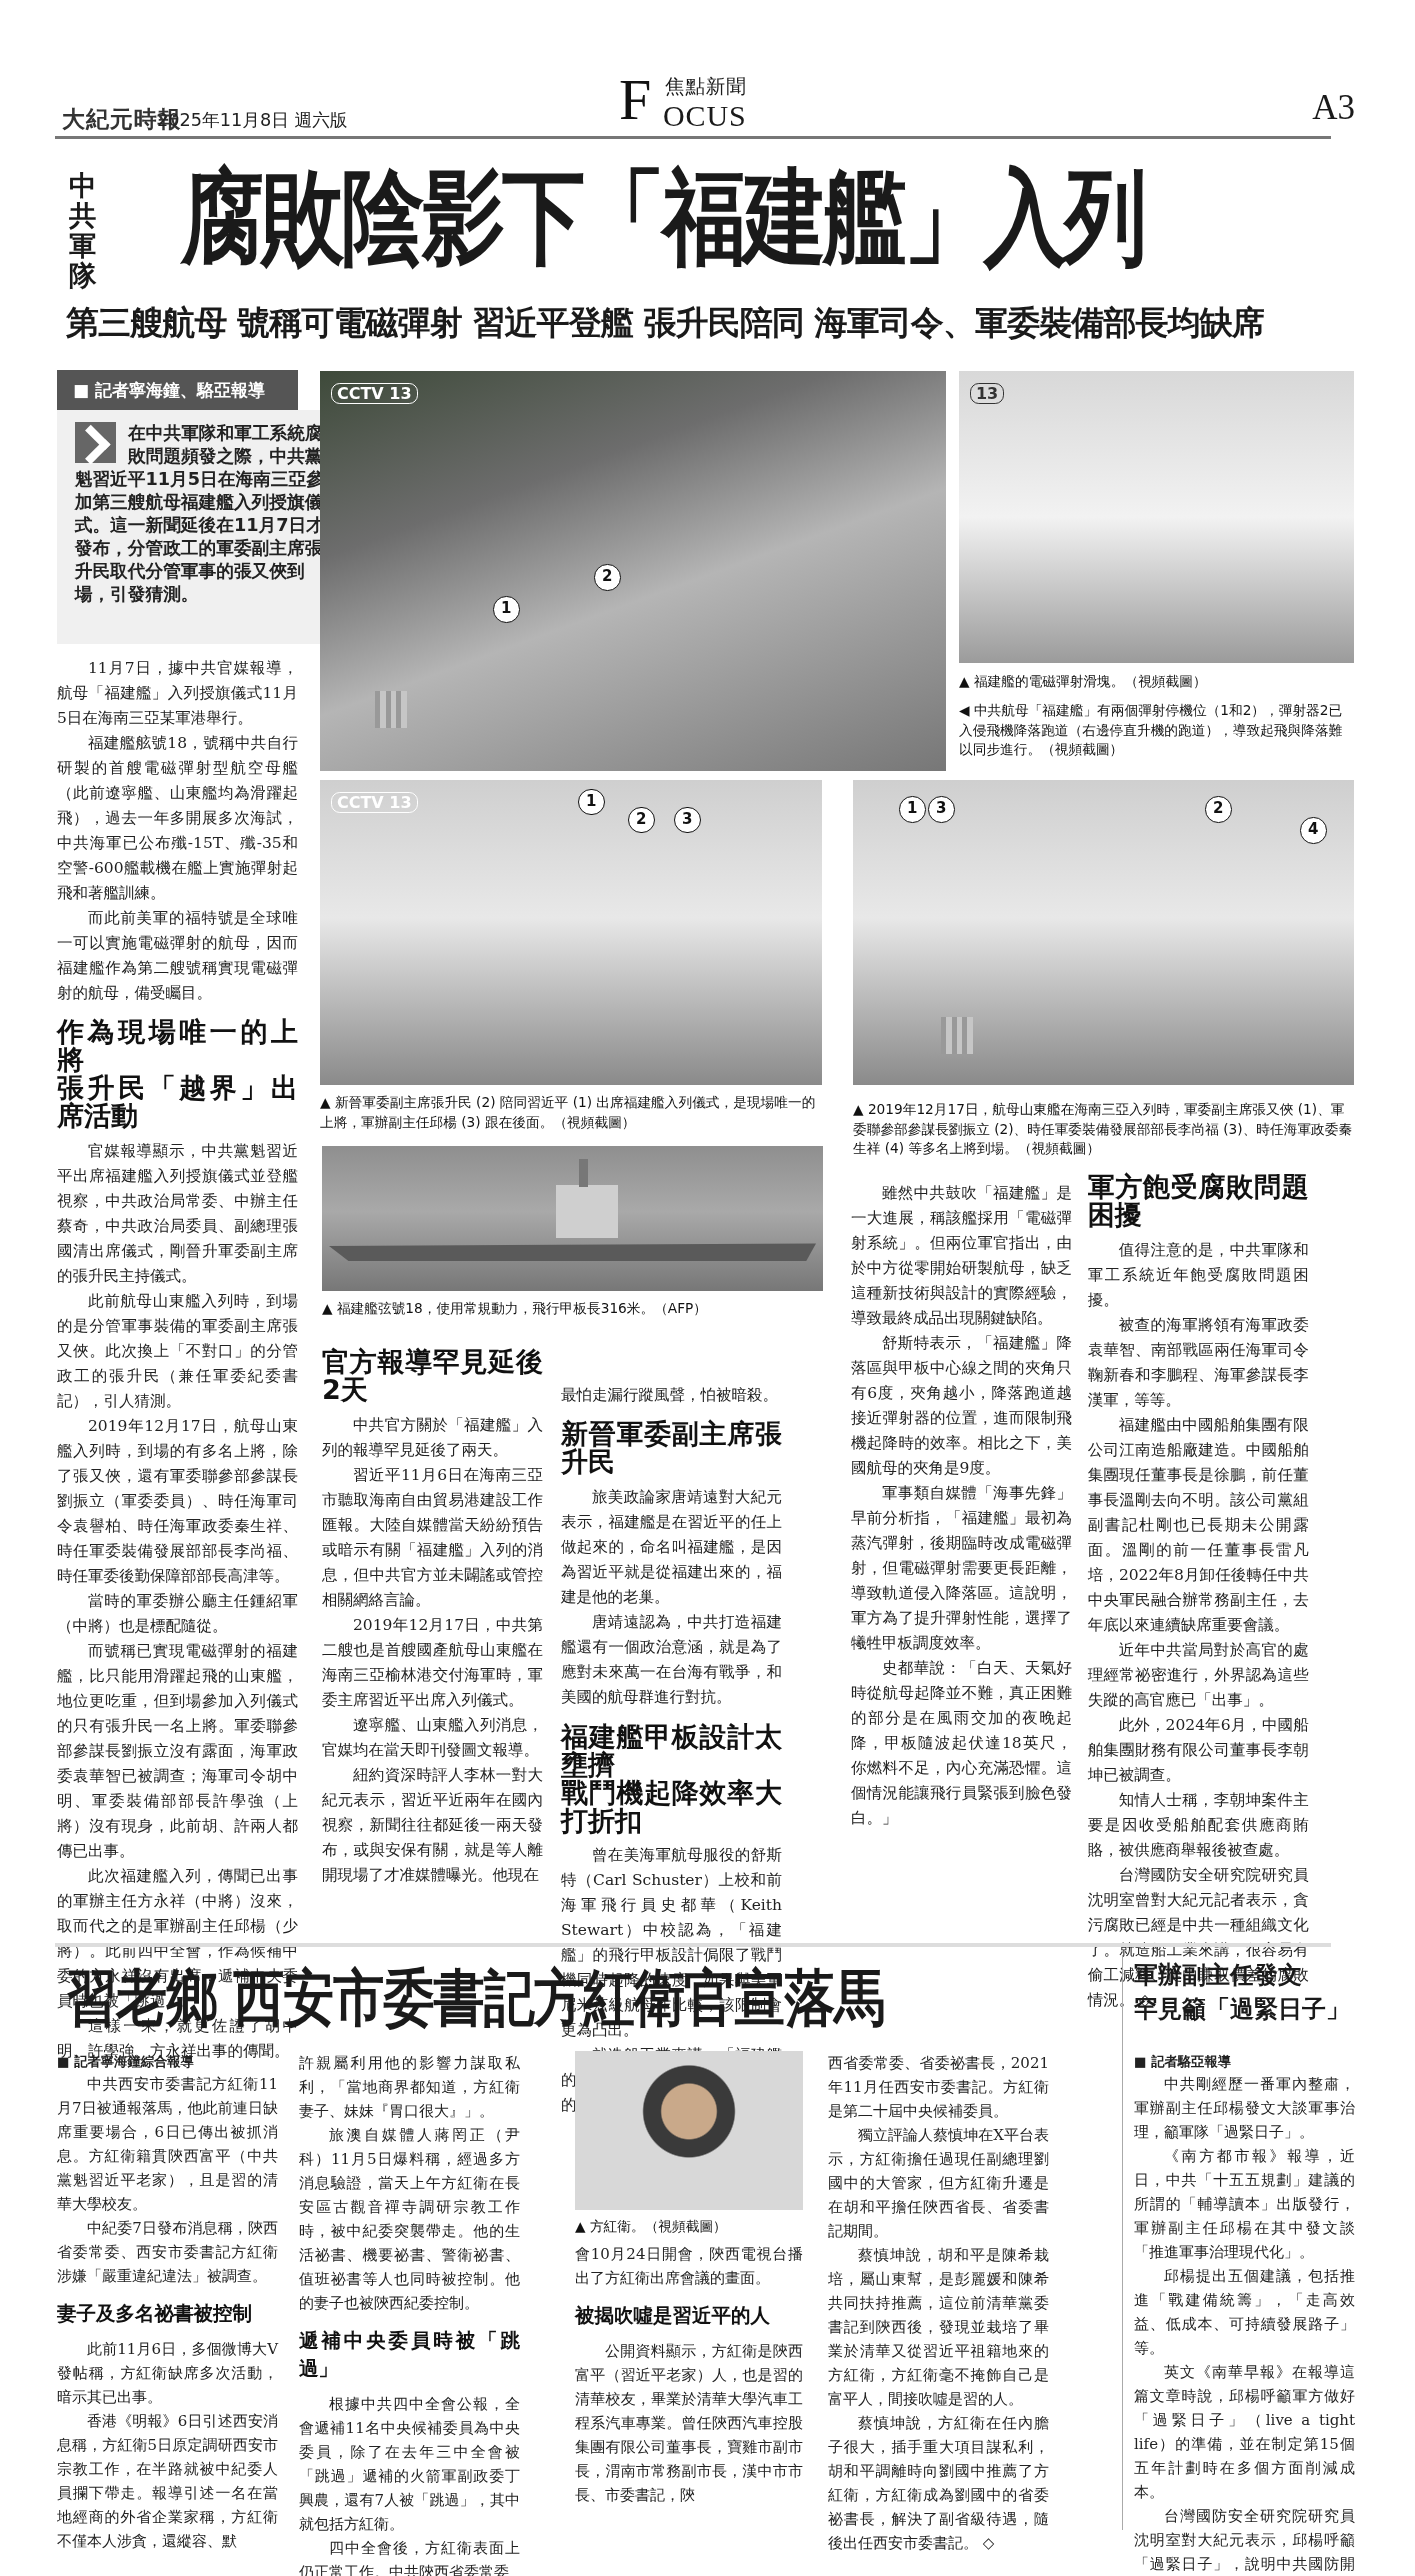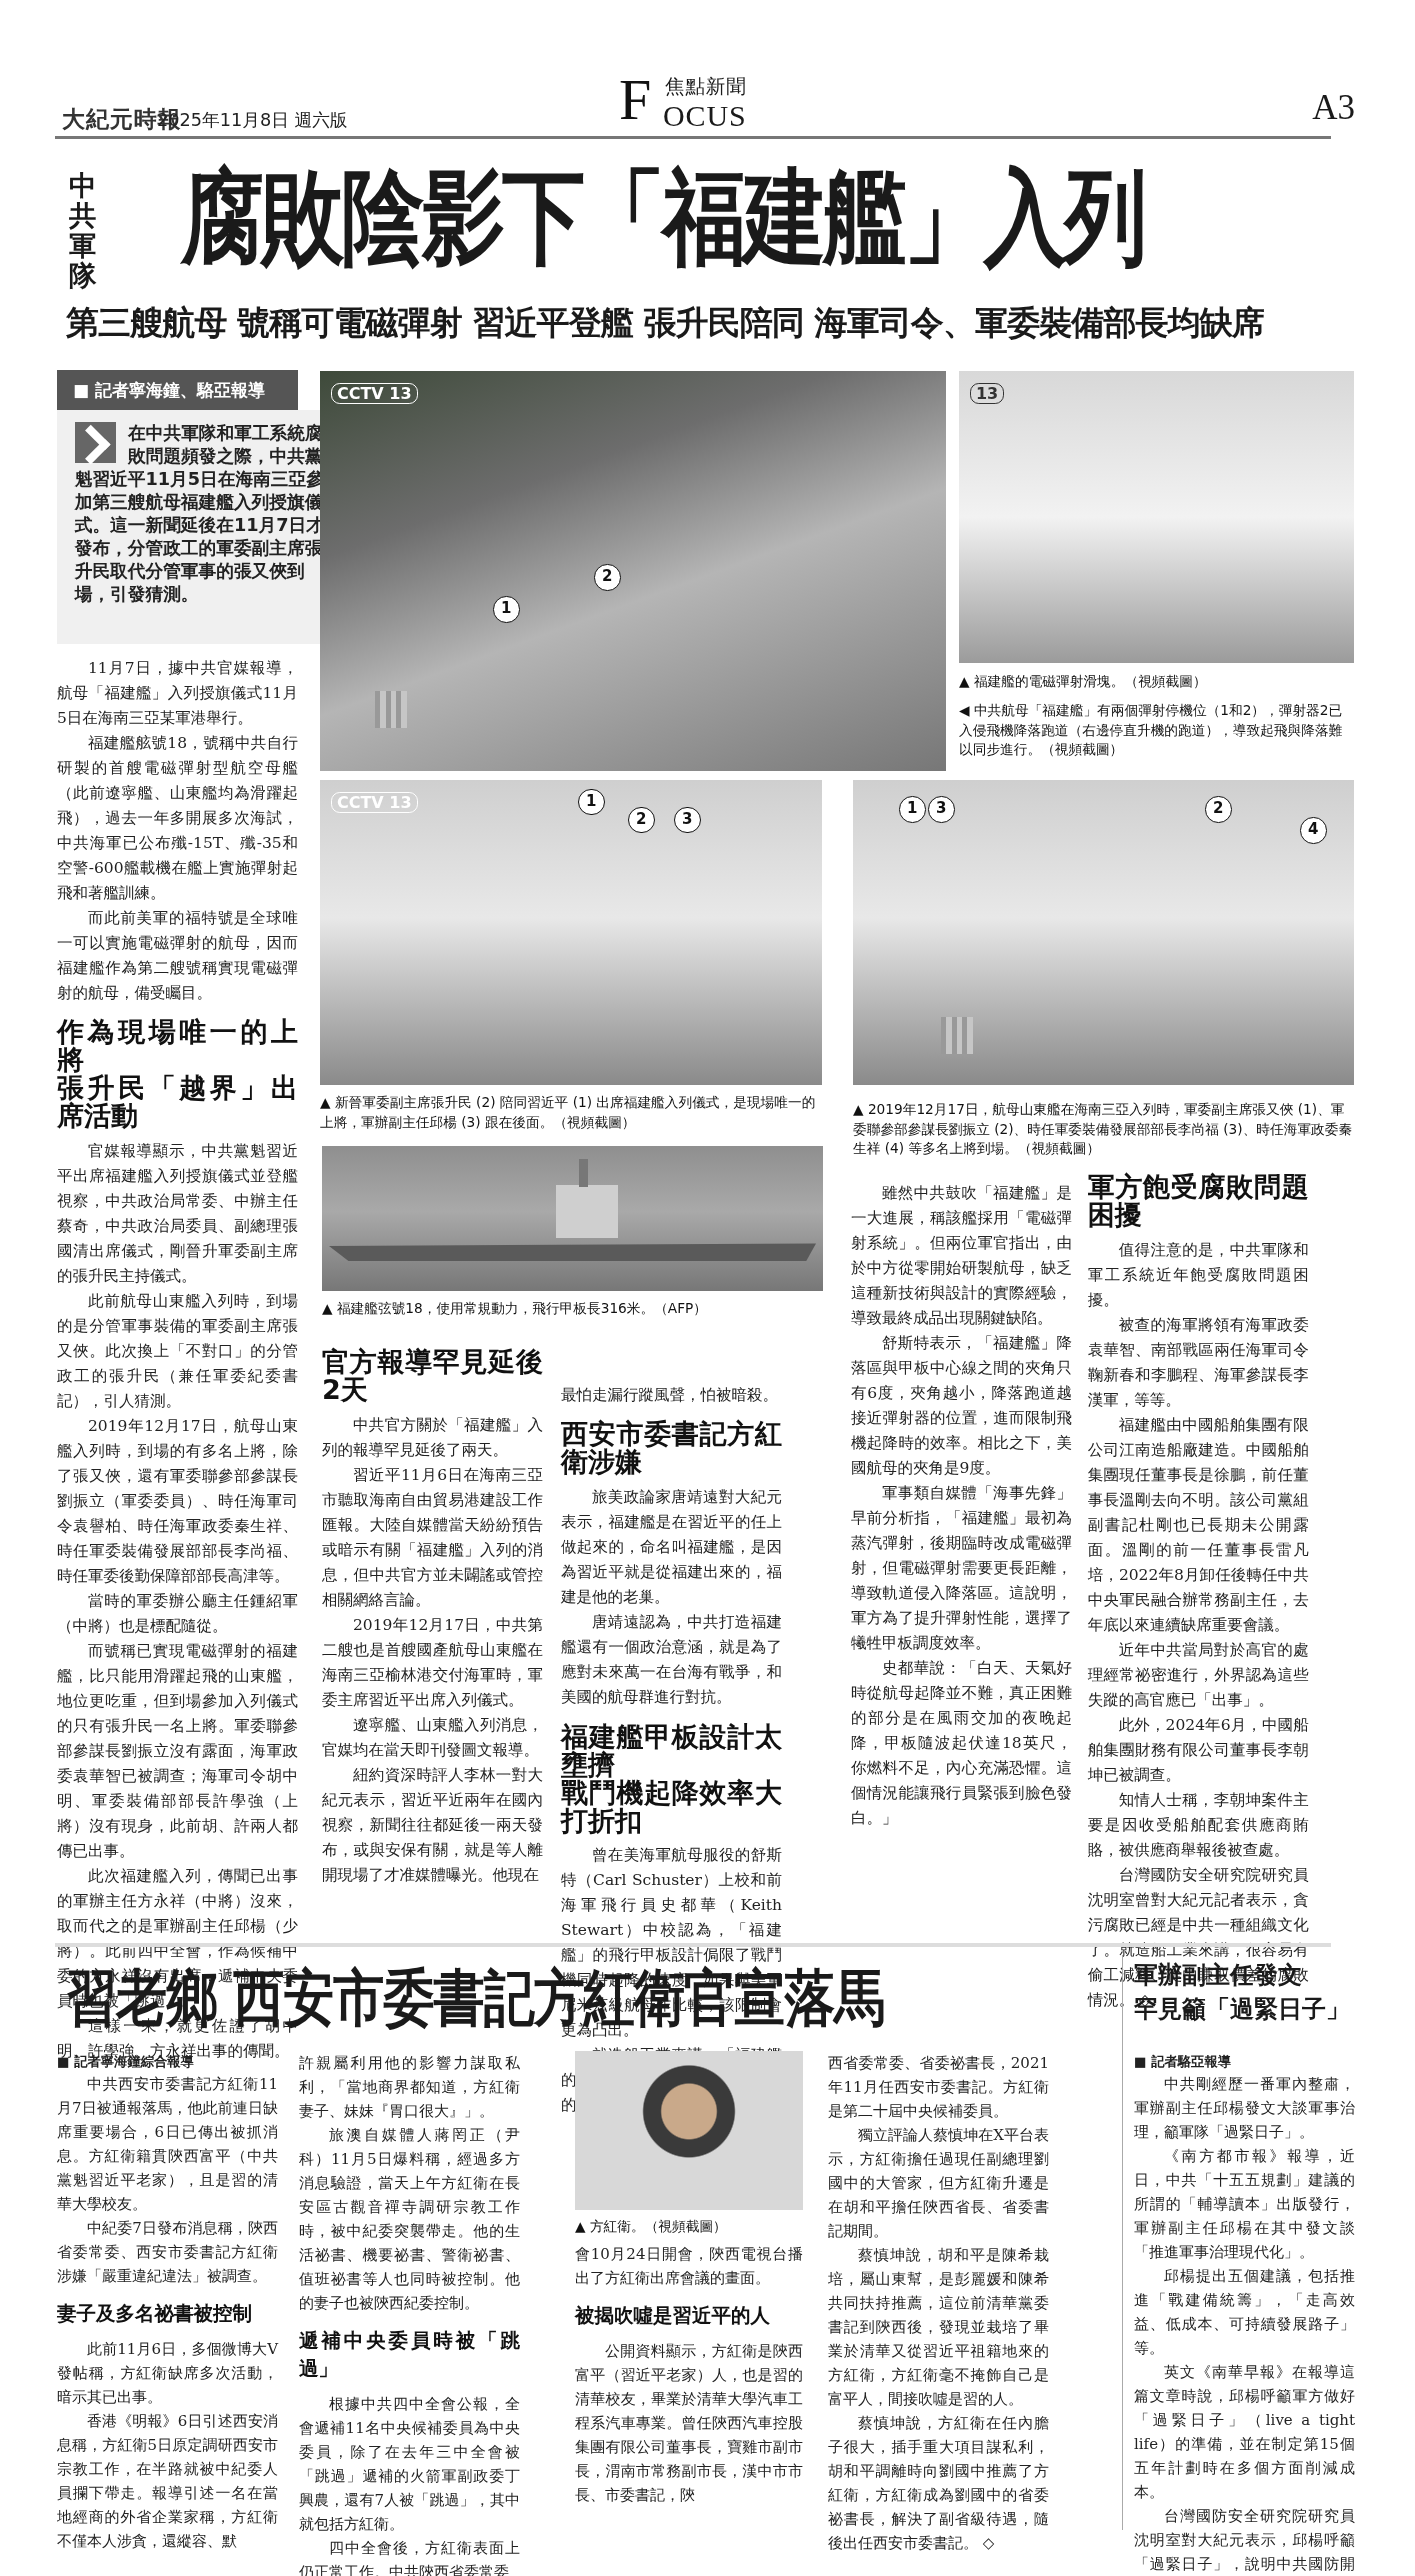--- a/index.html
+++ b/index.html
@@ -135,21 +135,21 @@
   <div class="sec-h" style="margin-top:0;">官方報導罕見延後2天</div>
   <p>中共官方關於「福建艦」入列的報導罕見延後了兩天。</p>
   <p>習近平11月6日在海南三亞市聽取海南自由貿易港建設工作匯報。大陸自媒體當天紛紛預告或暗示有關「福建艦」入列的消息，但中共官方並未闢謠或管控相關網絡言論。</p>
   <p>2019年12月17日，中共第二艘也是首艘國產航母山東艦在海南三亞榆林港交付海軍時，軍委主席習近平出席入列儀式。</p>
   <p>遼寧艦、山東艦入列消息，官媒均在當天即刊發圖文報導。</p>
   <p>紐約資深時評人李林一對大紀元表示，習近平近兩年在國內視察，新聞往往都延後一兩天發布，或與安保有關，就是等人離開現場了才准媒體曝光。他現在</p>
 </div>
 
 <div class="abs col" style="left:561px; top:1338px; width:221px;margin-top:45px;">
   <div>最怕走漏行蹤風聲，怕被暗殺。</div>
-  <div class="sec-h">西安市委書記方紅衛涉嫌</div>
+  <div class="sec-h">新晉軍委副主席張升民</div>
   <p>旅美政論家唐靖遠對大紀元表示，福建艦是在習近平的任上做起來的，命名叫福建艦，是因為習近平就是從福建出來的，福建是他的老巢。</p>
   <p>唐靖遠認為，中共打造福建艦還有一個政治意涵，就是為了應對未來萬一在台海有戰爭，和美國的航母群進行對抗。</p>
   <div class="sec-h">
     <div>福建艦甲板設計太壅擠</div>
     <div>戰鬥機起降效率大打折扣</div>
   </div>
   <p>曾在美海軍航母服役的舒斯特（Carl Schuster）上校和前海軍飛行員史都華（Keith Stewart）中校認為，「福建艦」的飛行甲板設計侷限了戰鬥機同時起降的速度，如果與美軍尼米茲級航母作比較，該限制會更為凸出。</p>
   <p>就造船工業來講：「福建艦的作戰能力僅約為尼米茲級航母的60%。」</p>
 </div>
 

